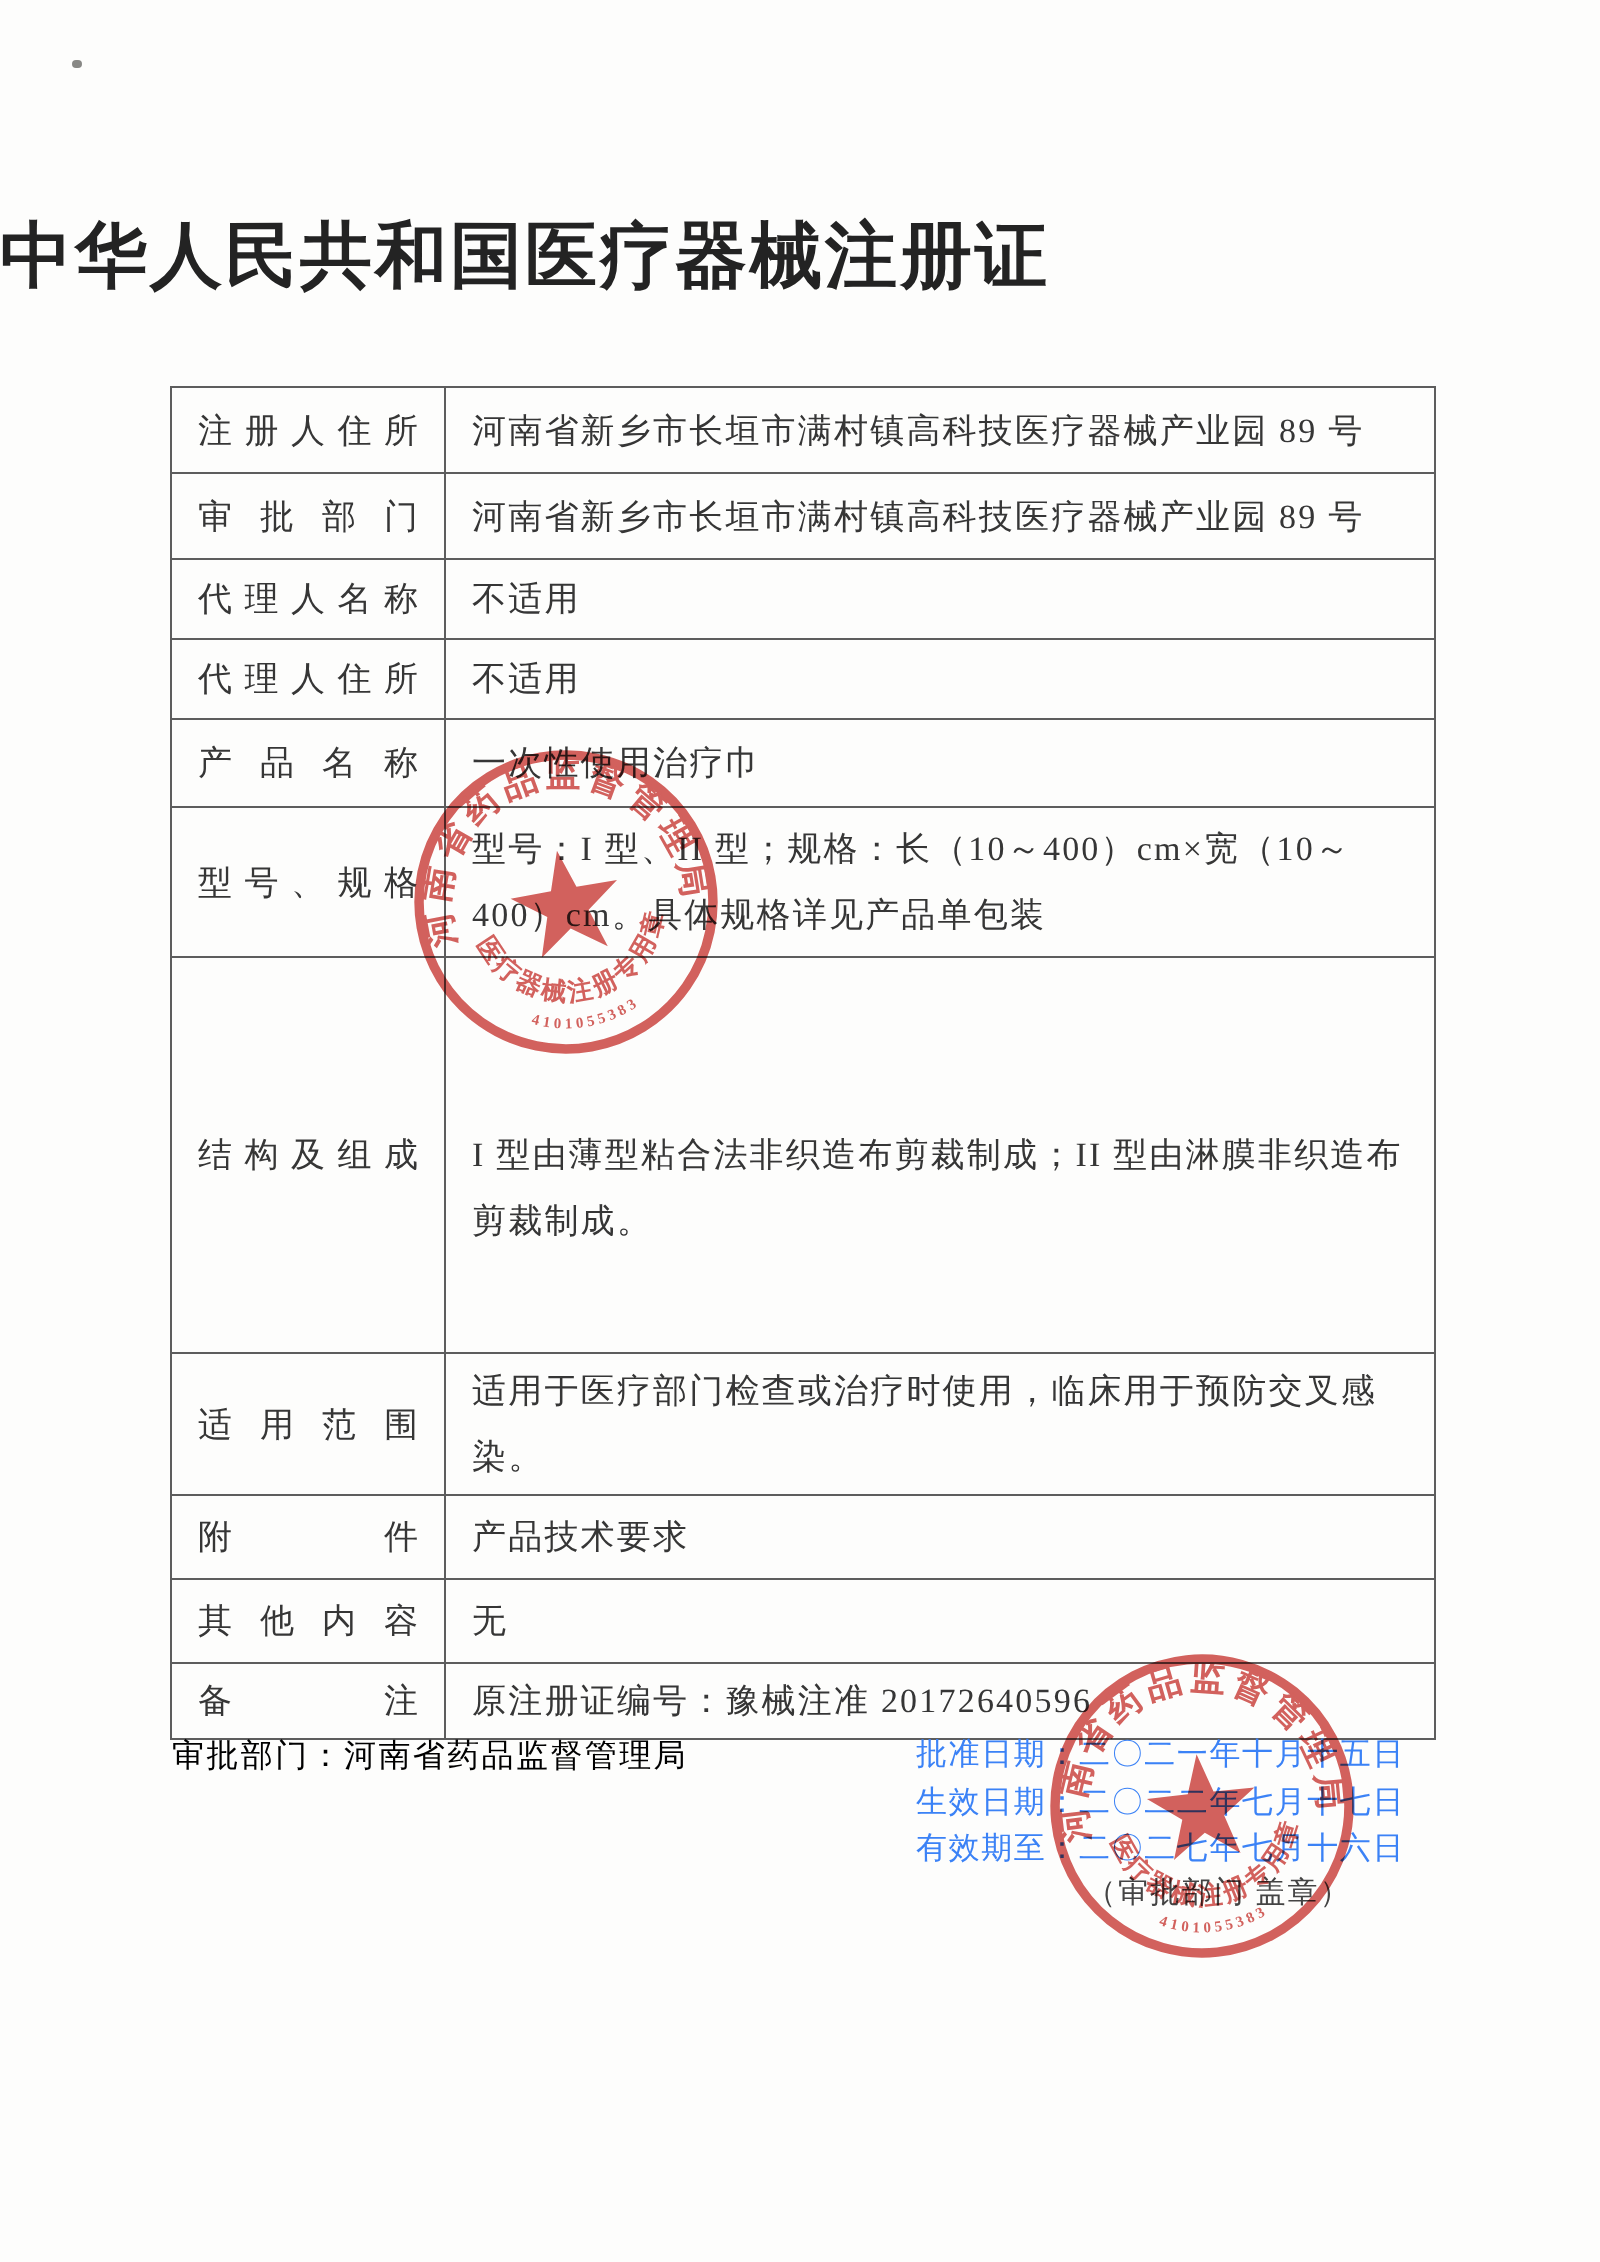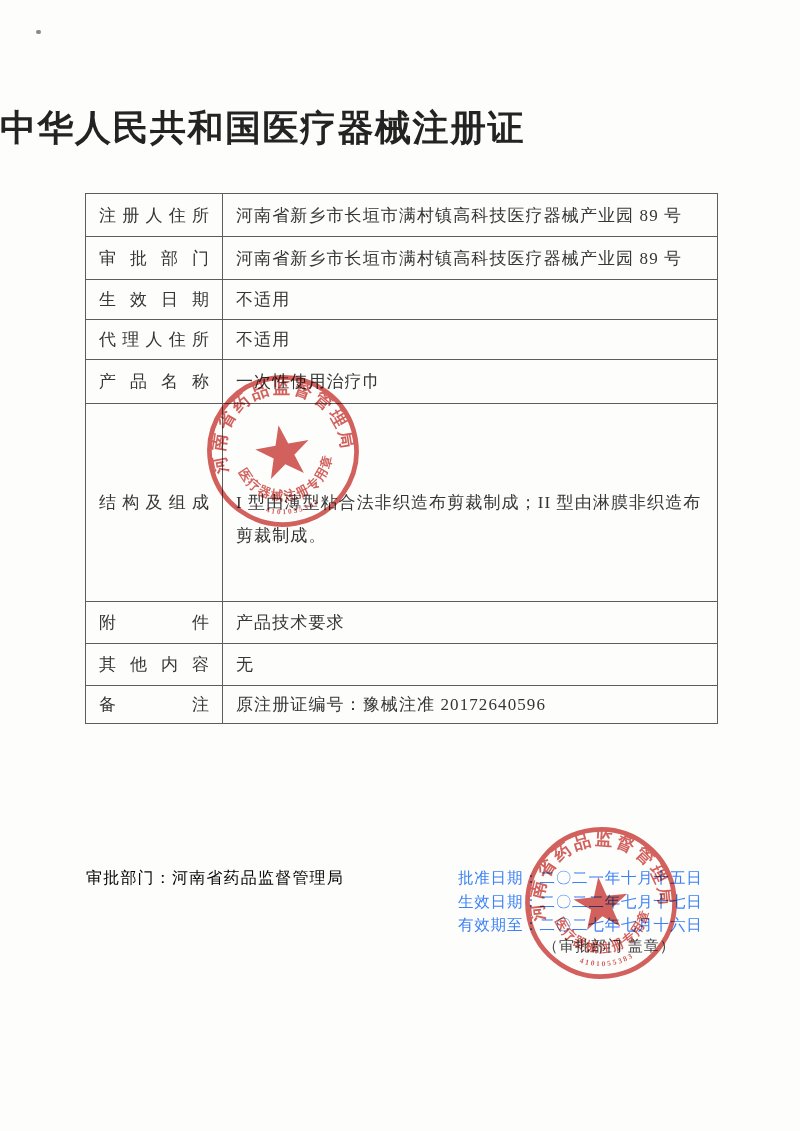--- a/index.html
+++ b/index.html
@@ -93,34 +93,42 @@
     <tbody>
     <tr class="h43">
       <td class="lbl">注册人住所</td>
       <td class="val">河南省新乡市长垣市满村镇高科技医疗器械产业园 89 号</td>
     </tr>
     <tr class="h43">
       <td class="lbl">审批部门</td>
       <td class="val">河南省新乡市长垣市满村镇高科技医疗器械产业园 89 号</td>
     </tr>
     <tr class="h40">
-      <td class="lbl">生效日期</td>
+      <td class="lbl">代理人名称</td>
       <td class="val">不适用</td>
     </tr>
     <tr class="h40">
       <td class="lbl">代理人住所</td>
       <td class="val">不适用</td>
     </tr>
     <tr class="h44">
       <td class="lbl">产品名称</td>
       <td class="val">一次性使用治疗巾</td>
     </tr>
+    <tr class="h75">
+      <td class="lbl">型号、规格</td>
+      <td class="val">型号：I 型、II 型；规格：长（10～400）cm×宽（10～400）cm。具体规格详见产品单包装</td>
+    </tr>
     <tr class="h165">
       <td class="lbl">结构及组成</td>
       <td class="val vtop">I 型由薄型粘合法非织造布剪裁制成；II 型由淋膜非织造布剪裁制成。</td>
+    </tr>
+    <tr class="h50">
+      <td class="lbl">适用范围</td>
+      <td class="val">适用于医疗部门检查或治疗时使用，临床用于预防交叉感染。</td>
     </tr>
     <tr class="h42">
       <td class="lbl">附　件</td>
       <td class="val">产品技术要求</td>
     </tr>
     <tr class="h42">
       <td class="lbl">其他内容</td>
       <td class="val">无</td>
     </tr>
     <tr class="h36">

